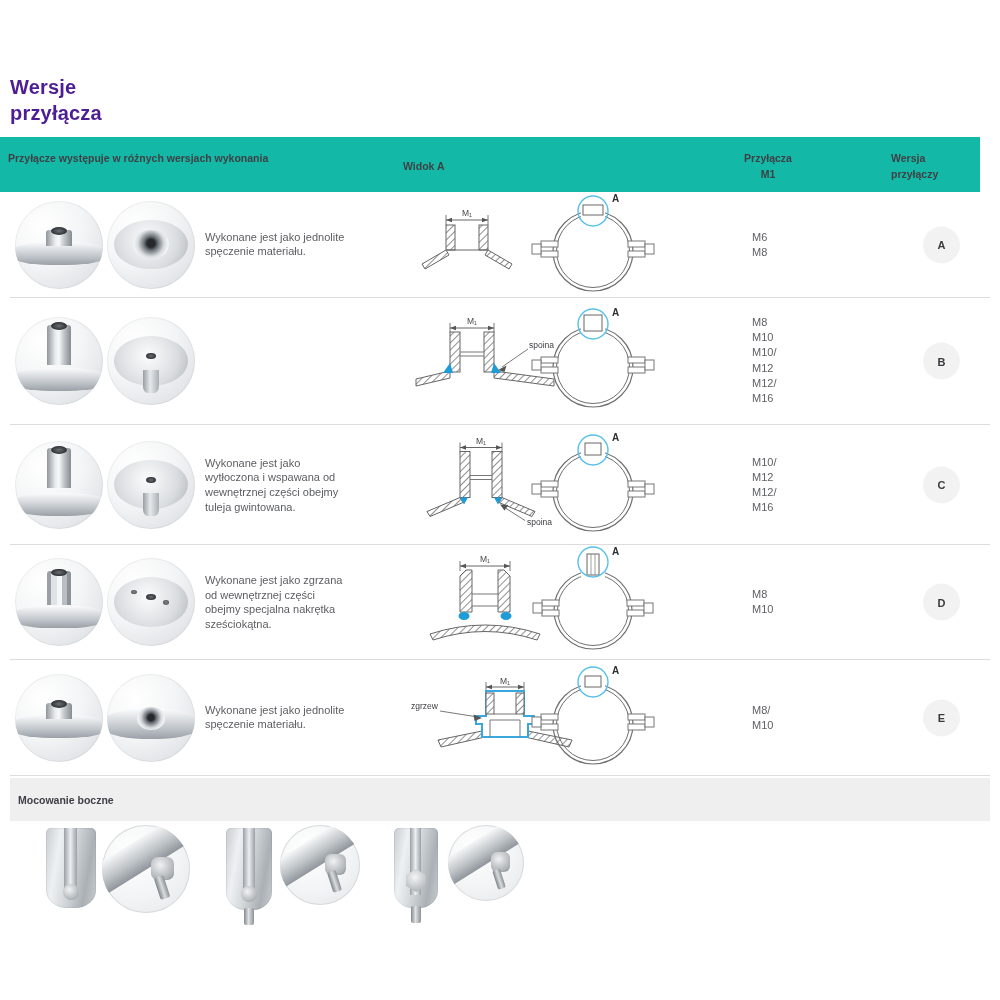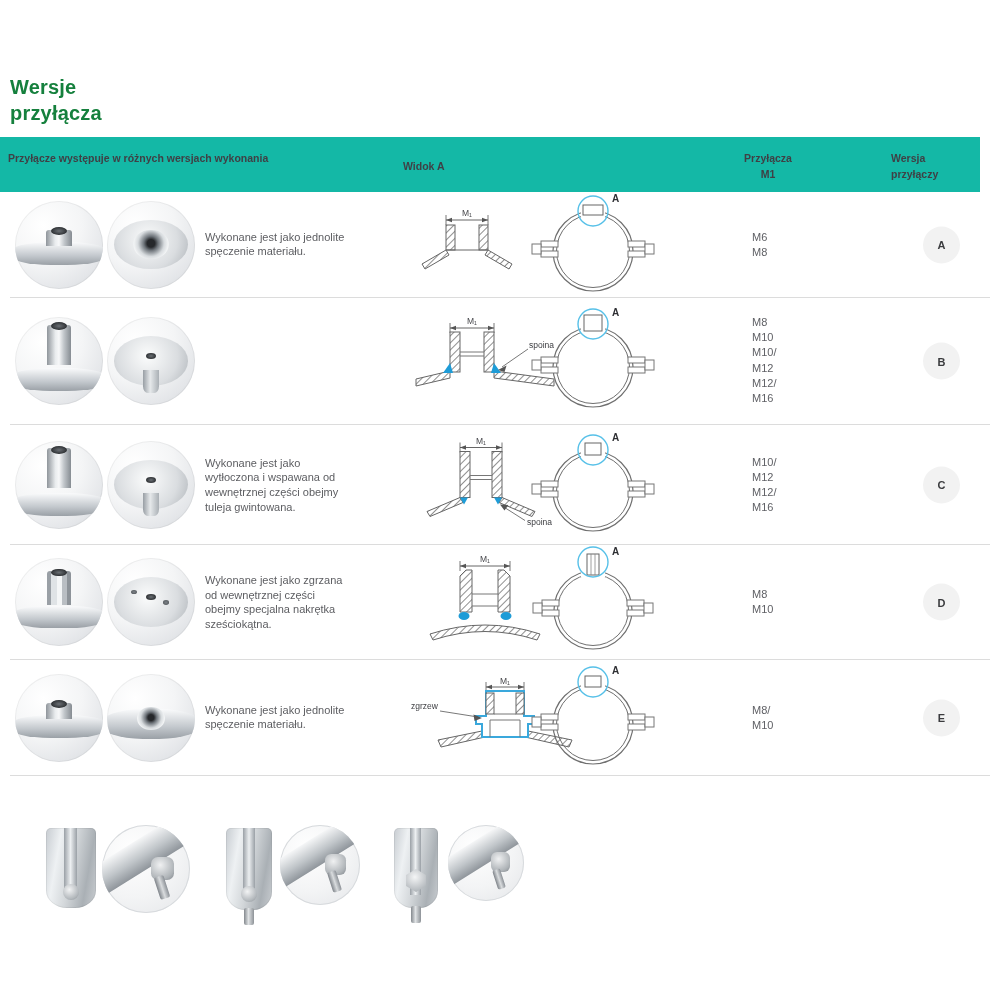--- a/index.html
+++ b/index.html
@@ -3,21 +3,21 @@
 <meta charset="utf-8">
 <style>
   * { margin:0; padding:0; box-sizing:border-box; }
   html,body { background:#ffffff; }
   body { font-family:"Liberation Sans","DejaVu Sans",sans-serif; color:#5c5d61; }
   .page { position:relative; width:1000px; height:1000px; background:#fff; overflow:hidden; }
 
   .pre { white-space:pre-line; }
 
   .title { position:absolute; left:10px; top:74px; font-size:20px; font-weight:bold;
-           color:#15803d; line-height:1.32; letter-spacing:.2px; }
+           color:#4c1d95; line-height:1.32; letter-spacing:.2px; }
 
   
   .thead { position:absolute; left:0; top:137px; width:980px; height:55px; background:#14b8a6; }
   .th { position:absolute; font-size:10.5px; font-weight:600; color:#3f4045; line-height:1.5; }
   .th-desc { left:8px; top:14px; }
   .th-view { left:403px; top:14px;margin-top:8px; }
   .th-thread { left:718px; top:14px; width:100px; text-align:center; }
   .th-version { left:891px; top:14px; width:100px; }
 
   
@@ -400,20 +400,23 @@
       </div>
       <div class="threads pre vcenter">M8/
 M10</div>
       <div class="badge vcenter">
           <span>E</span>
         </div>
     </div>
 
   </div>
 
+  <div class="band-side">
+    <span class="lbl">Mocowanie boczne</span>
+  </div>
 
   <div>
     <div class="strap" style="left:46px;width:50px;height:80px">
       <div class="channel"></div>
       <div class="sbolt"></div>
     </div>
     <div class="detail" style="left:102px;width:88px;height:88px">
       <div class="dband"></div>
       <div class="dbolthead"></div>
       <div class="dstem"></div>

